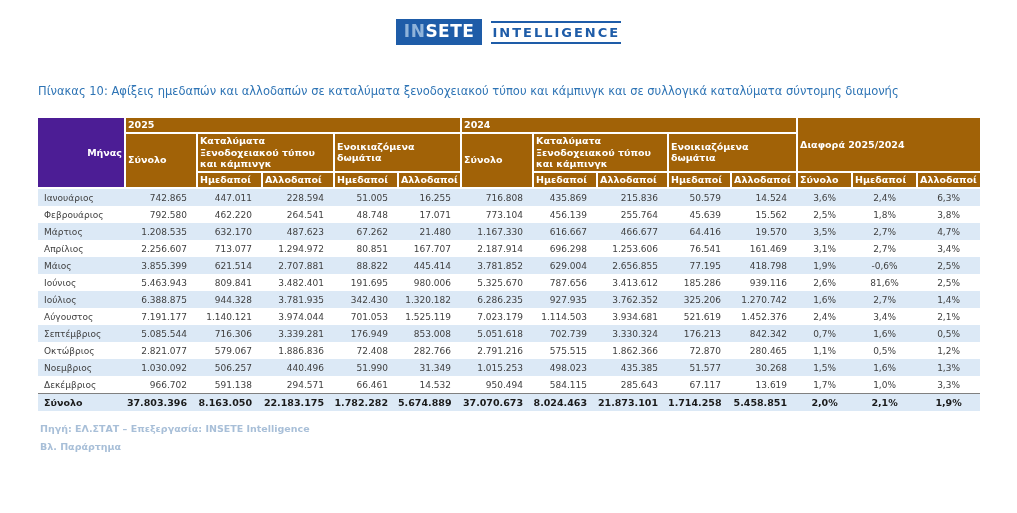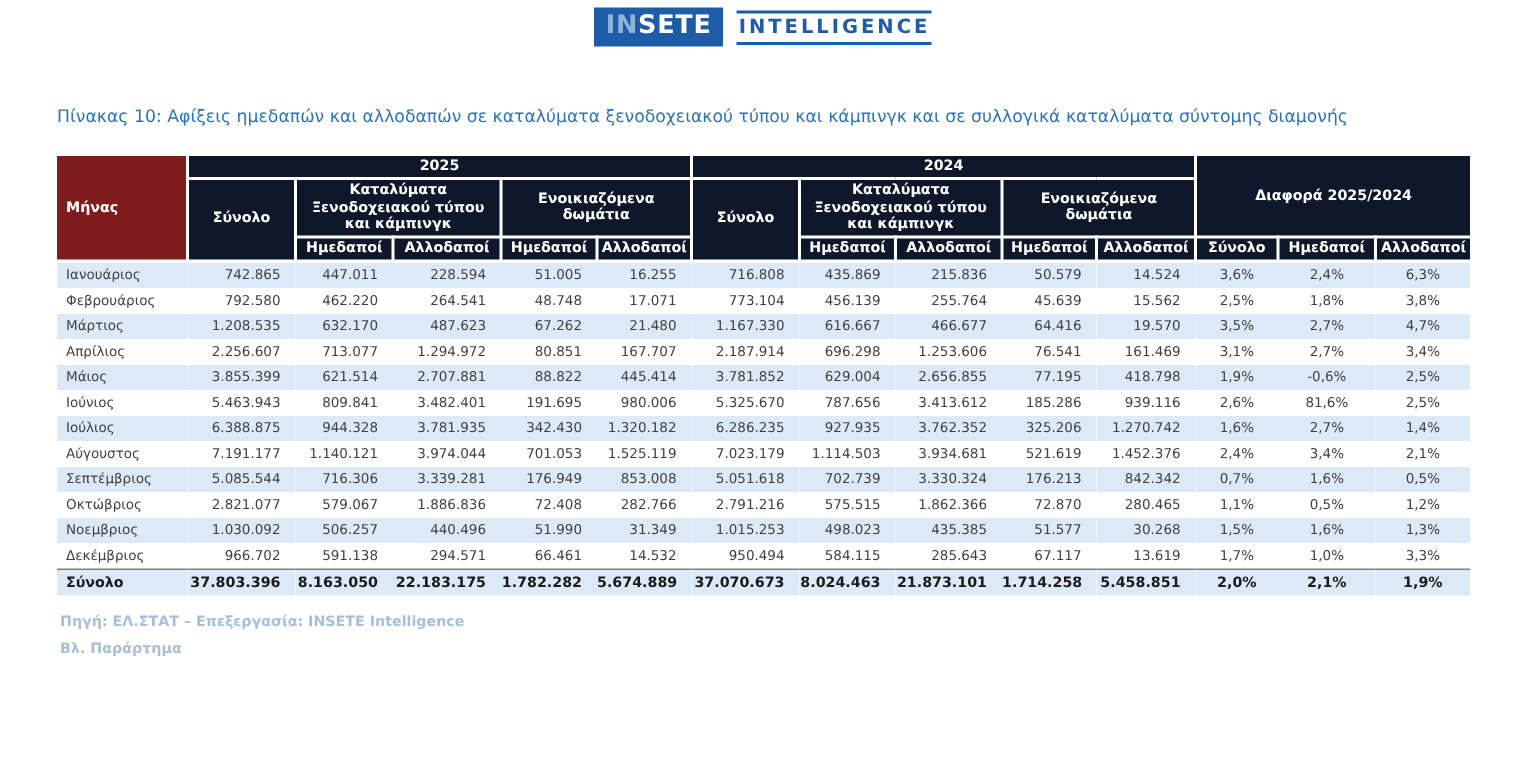--- a/index.html
+++ b/index.html
@@ -4,21 +4,21 @@
 <style>
   html,body{margin:0;padding:0;background:#ffffff;}
   body{
     width:1017px;height:513px;overflow:hidden;
     font-family:"DejaVu Sans","Liberation Sans",sans-serif;
     -webkit-font-smoothing:antialiased;
   }
   
   .logo-wrap{
     display:flex;justify-content:center;align-items:center;
-    margin-top:3px;gap:9px;height:30px;
+    margin-top:17px;gap:9px;height:30px;
   }
   .logo-box{
     background:#1E5CA8;color:#ffffff;
     font-weight:bold;font-size:17px;letter-spacing:0.5px;
     padding:4px 8px 5px 8px;line-height:1;
   }
   .logo-box .in{color:#8FB3DA;font-weight:bold;}
   .logo-intel{
     color:#1E5CA8;font-weight:bold;font-size:13px;letter-spacing:2px;
     border-top:2px solid #1E5CA8;border-bottom:2px solid #1E5CA8;
@@ -29,26 +29,26 @@
     margin:38px 0 0 38px;
     color:#2E74B5;font-size:11.5px;line-height:1.2;
   }
   
   table.arrivals{
     margin:19px 0 0 38px;
     border-collapse:collapse;table-layout:fixed;
     width:942px;
   }
   table.arrivals th{
-    background:#0f172a;color:#ffffff;font-weight:bold;
+    background:#a16207;color:#ffffff;font-weight:bold;
     border:2px solid #ffffff;font-size:9.5px;line-height:1.25;
-    padding:1px 2px;text-align:center;vertical-align:middle;
+    padding:1px 2px;text-align:left;vertical-align:middle;
   }
   table.arrivals th.month-head{
-    background:#7f1d1d;text-align:left;padding-left:6px;
+    background:#4c1d95;text-align:right;padding-left:6px;
     border-left:none;border-top:none;
   }
   table.arrivals thead tr:first-child th{border-top:none;}
   table.arrivals th.no-r{border-right:none;}
   table.arrivals td{
     font-size:9px;color:#3F3F3F;padding:0 10px 0 0;
     height:17px;text-align:right;white-space:nowrap;overflow:hidden;
   }
   table.arrivals td.c-month{text-align:left;padding:0 0 0 6px;}
   table.arrivals td.c-pct{text-align:center;padding:0;}

